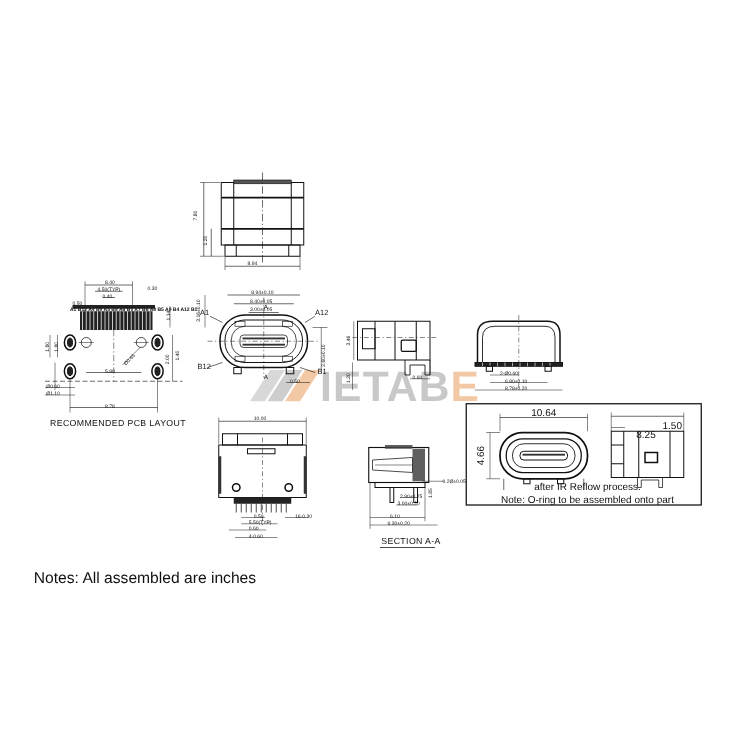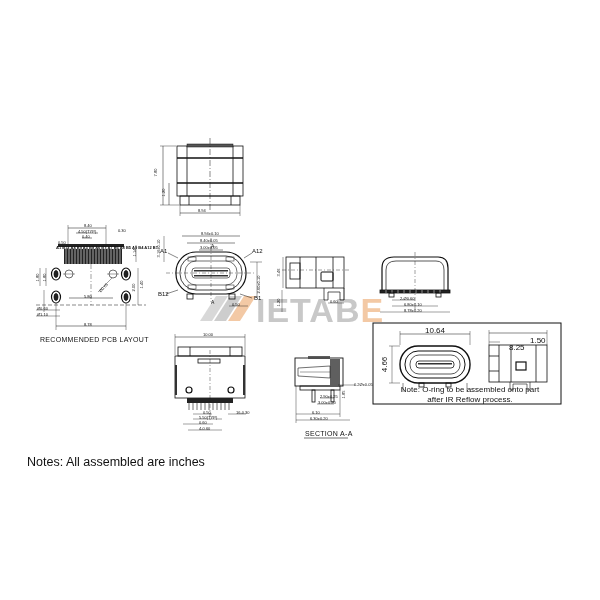--- a/index.html
+++ b/index.html
@@ -333,18 +333,18 @@
   <div class="lbl tiny" style="left:310px;top:416px;">6.30±0.20</div>
   <div class="lbl tiny" style="left:340px;top:392px;transform:rotate(-90deg);">1.85</div>
   <div class="lbl tiny" style="left:354px;top:382px;">0.2Ø±0.05</div>
   <div class="lbl small" style="left:305px;top:430px;">SECTION A-A</div>
 
   <div class="lbl dim" style="left:425px;top:326px;">10.64</div>
   <div class="lbl dim" style="left:377px;top:360px;transform:rotate(-90deg);">4.66</div>
   <div class="lbl dim" style="left:509px;top:325px;margin-top:18px;">8.25</div>
   <div class="lbl dim" style="left:530px;top:336px;">1.50</div>
   <div class="lbl note" style="left:390px;top:385px;width:160px;">
+    <div>after IR Reflow process.</div>
     <div>Note: O-ring to be assembled onto part</div>
-    <div>after IR Reflow process.</div>
   </div>
 
   <div class="lbl notes-main" style="left:27px;top:455px;">Notes: All assembled are inches</div>
 </div>
 
 </body></html>

